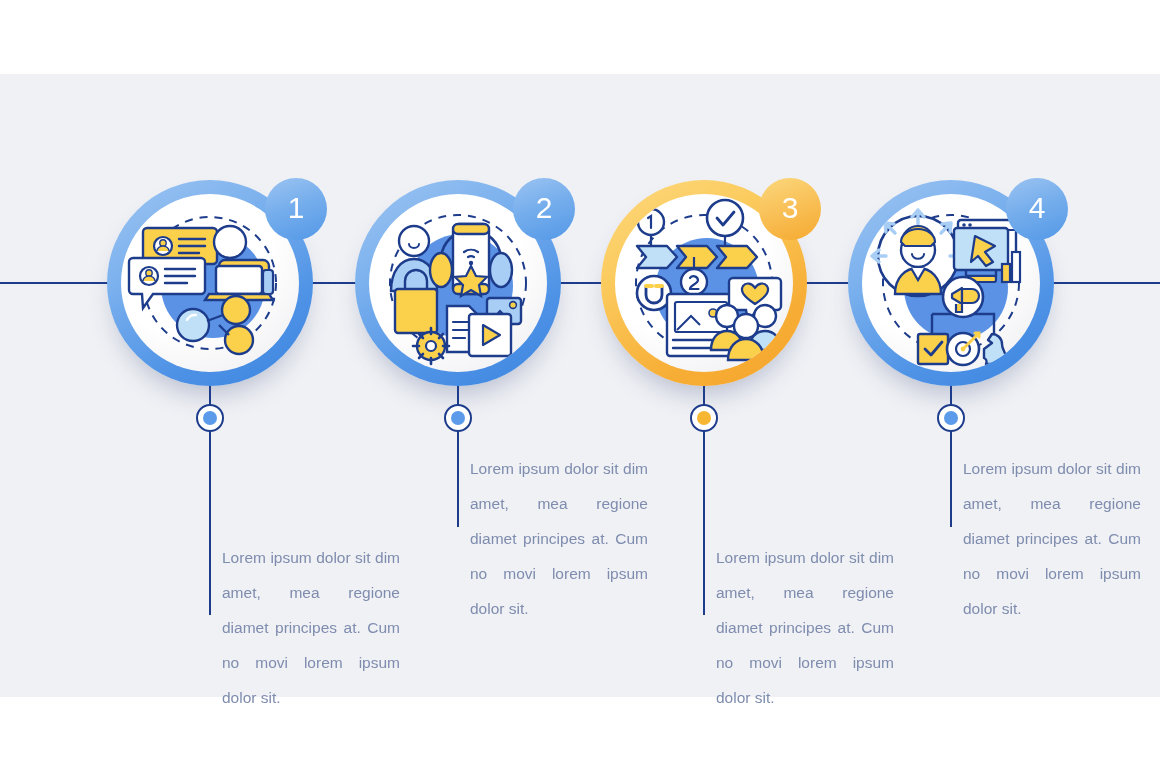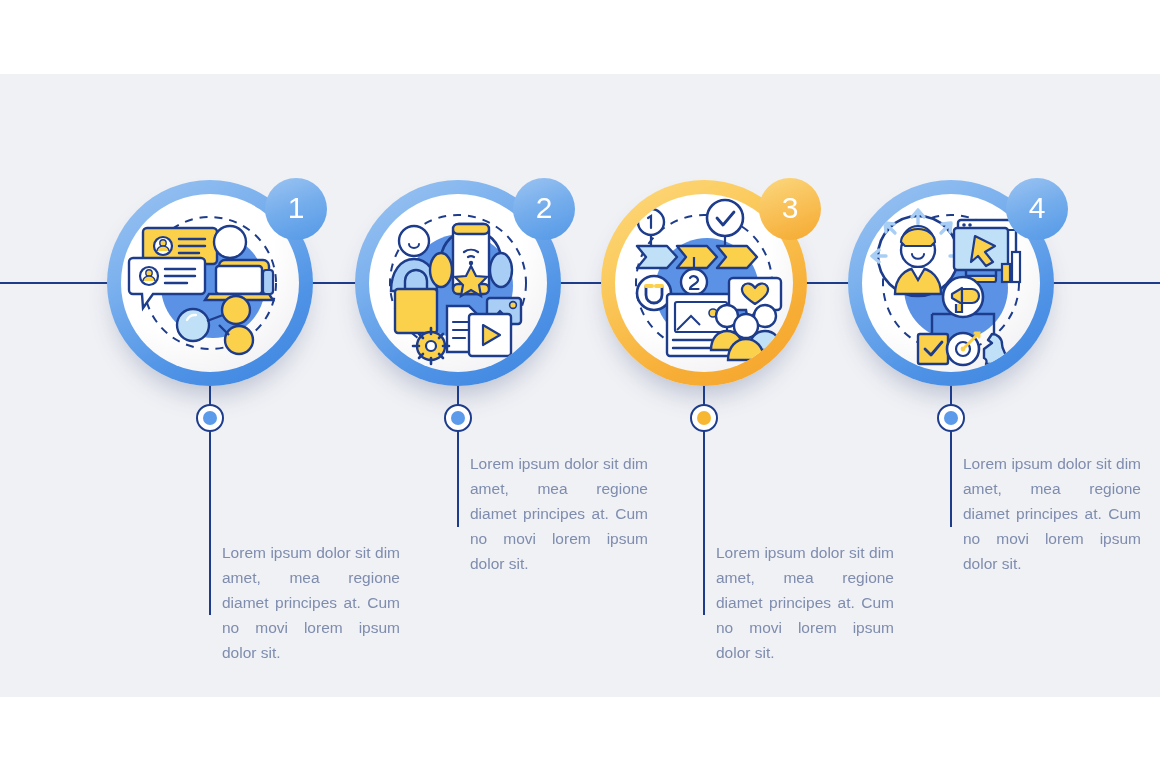--- a/index.html
+++ b/index.html
@@ -78,21 +78,21 @@
   .dot i{display:block;width:14px;height:14px;border-radius:50%;}
   .dot.blue i{background:#5b9bea;}
   .dot.gold i{background:#f7b733;}
 
   
   .block{position:absolute;}
   .block .desc{
     position:absolute;
     color:#7e8cae;
     font-size:15.5px;
-    line-height:25px;
+    line-height:35px;
     text-align:justify;
     width:178px;
   }
 
   
   .ill{position:absolute;left:0;top:0;width:178px;height:178px;}
 </style>
 </head>
 <body>
 

